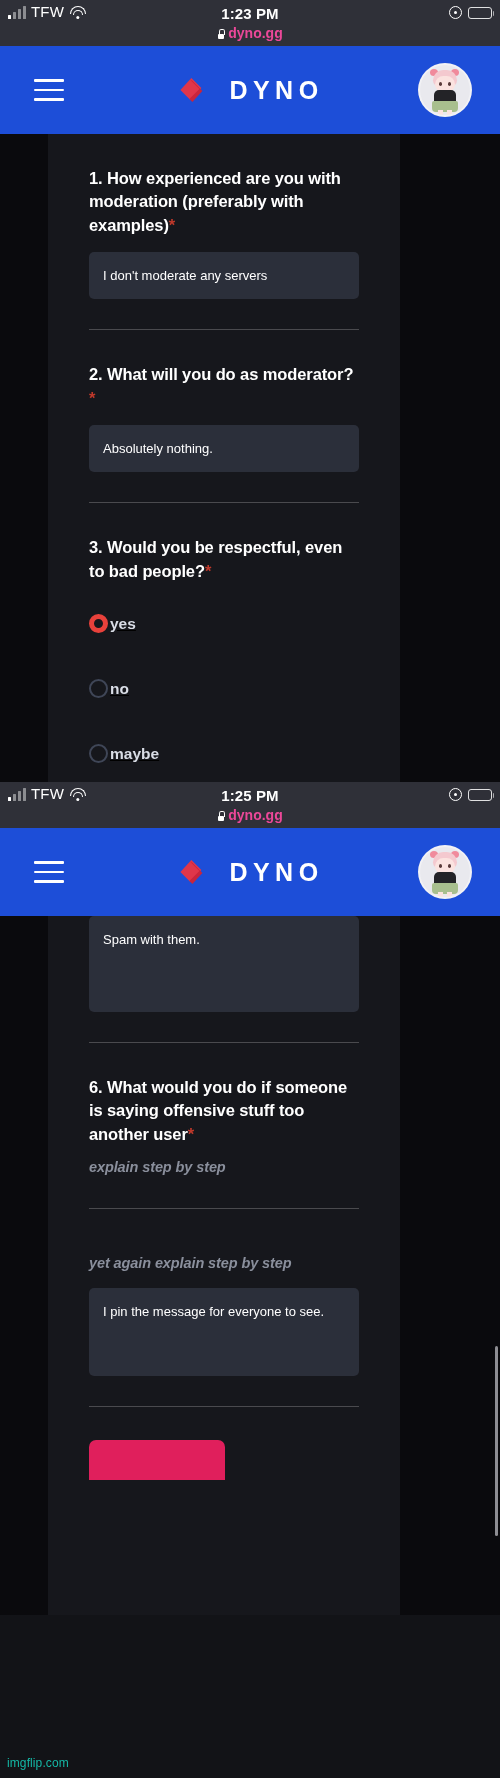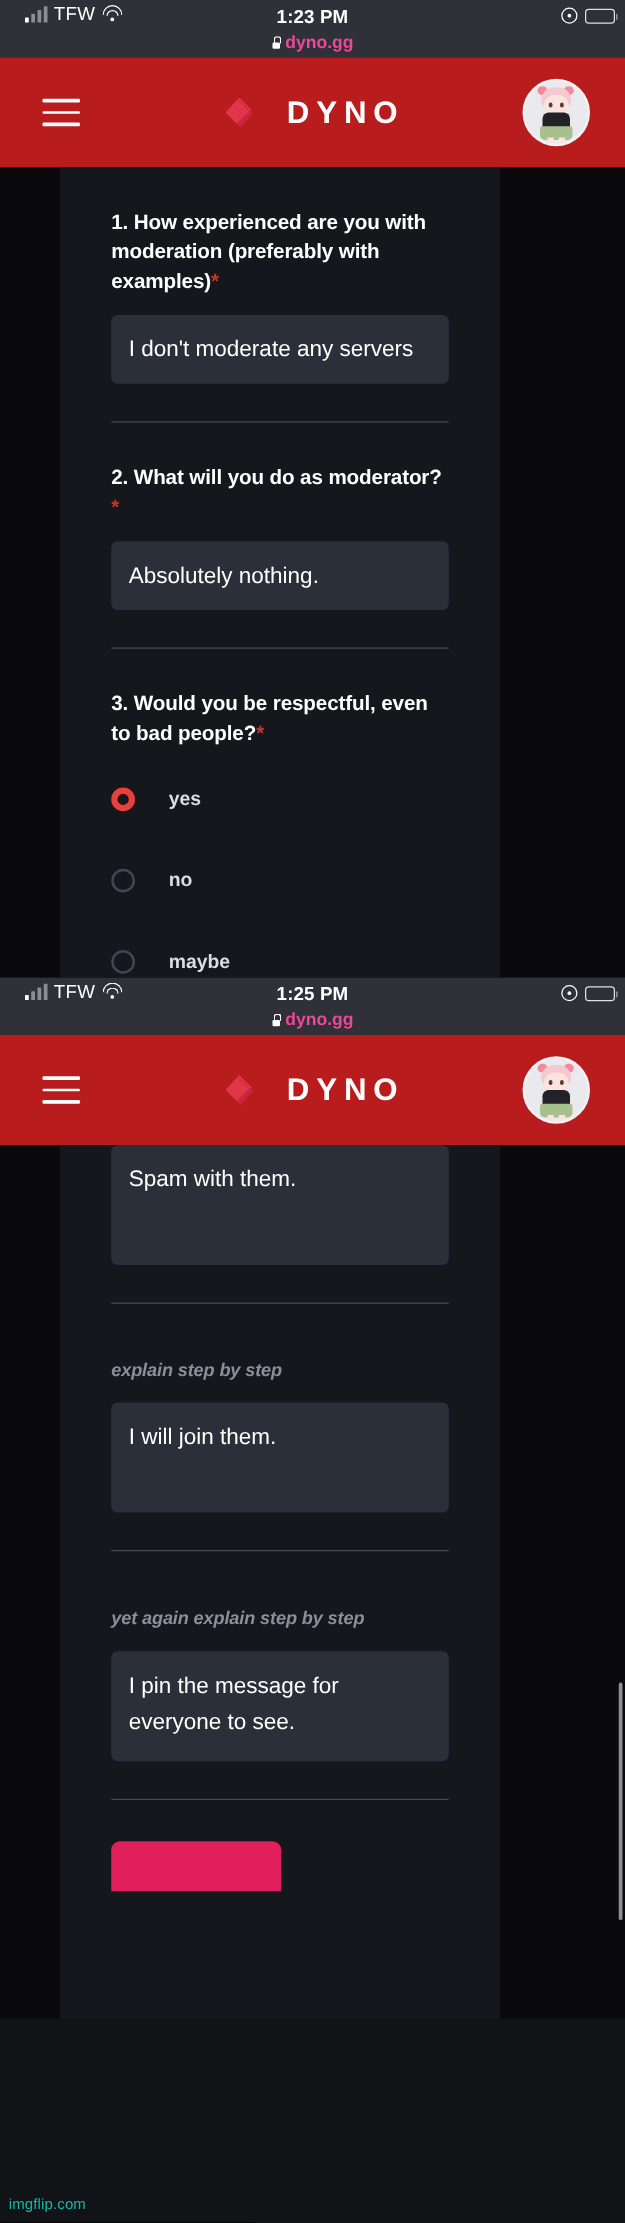--- a/index.html
+++ b/index.html
@@ -16,22 +16,22 @@
   #shot-1 { top:0;   height:782px; }
   #shot-2 { top:782px; height:996px; }
 
   
   .statusbar {
     position:relative; width:100%; height:46px;
     background:#2f3038; color:#fff;
   }
   .sb-row1 { position:relative; height:30px; }
   .sb-left {
-    position:absolute; left:20px; top:4px;
-    display:flex; gap:5px;
+    position:absolute; left:8px; top:4px;
+    display:flex; align-items:flex-end; gap:5px;
   }
   .bars { display:flex; align-items:flex-end; gap:2px; height:14px; }
   .bars i { display:block; width:3px; background:#fff; border-radius:.5px; }
   .bars i:nth-child(1){ height:4px; }
   .bars i:nth-child(2){ height:7px; opacity:.45; }
   .bars i:nth-child(3){ height:10px; opacity:.45; }
   .bars i:nth-child(4){ height:13px; opacity:.45; }
   .carrier { font-size:15px; font-weight:400; letter-spacing:.2px; line-height:15px; }
   .wifi { width:17px; height:13px; position:relative; }
   .wifi span { position:absolute; left:50%; transform:translateX(-50%);
@@ -64,21 +64,21 @@
     vertical-align:-1px; margin-right:3px; }
   .lock::before { content:""; position:absolute; left:1.1px; bottom:0;
     width:6px; height:5.5px; background:#fff; border-radius:1px; }
   .lock::after { content:""; position:absolute; left:2px; top:0;
     width:4px; height:5px; border:1.4px solid #fff; border-bottom:none;
     border-radius:2.4px 2.4px 0 0; }
 
   
   .navbar {
     position:relative; width:100%; height:88px;
-    background:#b91c1c;
+    background:#1d4ed8;
     display:flex; align-items:center;
   }
   .hamburger {
     position:absolute; left:34px; top:50%; transform:translateY(-50%);
     width:30px; height:22px; display:flex; flex-direction:column; justify-content:space-between;
   }
   .hamburger i { display:block; width:100%; height:2.6px; background:#fff; border-radius:1px; }
   .brand {
     position:absolute; left:50%; top:50%; transform:translate(-50%,-50%);
     display:flex; align-items:center; gap:17px;
@@ -129,29 +129,29 @@
     color:#fff; font-size:16.5px; font-weight:700; line-height:1.42;
     letter-spacing:-0.1px;
   }
   .req { color:#c0392b; font-weight:700; }
   .q-hint {
     color:#8a8f9c; font-size:14.5px; font-weight:700; line-height:1.4;
     margin-top:11px; letter-spacing:-0.1px;font-style:italic;
   }
   .answer {
     margin-top:15px; background:#2b2f3a; border-radius:5px;
-    color:#fff; font-size:18px; line-height:1.62; font-weight:400;
+    color:#fff; font-size:13px; line-height:1.62; font-weight:400;
     padding:13px 14px;
   }
   .answer.tall  { min-height:96px; }
   .answer.tall2 { min-height:88px; }
   .divider { height:1px; background:#4a4a4e; margin-top:30px; }
 
   .radio-list { margin-top:24px; }
-  .radio-row { display:flex; align-items:center; gap:27px; height:33px; margin-bottom:32px; }
+  .radio-row { display:flex; align-items:center; gap:2px; height:33px; margin-bottom:32px;text-decoration:underline; }
   .radio {
     width:19px; height:19px; border-radius:50%; flex:none;
     border:2.2px solid #3f4657; background:transparent;
   }
   .radio.on { border-color:#e8413b; border-width:5.2px; }
   .radio-label { color:#d9dde6; font-size:15.5px; font-weight:700; }
 
   .submit-btn {
     margin-top:33px; width:136px; height:40px;
     background:#e01f5c; border-radius:7px 7px 0 0;
@@ -336,22 +336,22 @@
     <div class="content hidden-ov" style="height:699px;">
       <div class="form-col">
         <div class="form-inner">
 
           <div style="padding-top:0;">
             <div class="answer tall" style="margin-top:0;">Spam with them.</div>
             <div class="divider"></div>
           </div>
 
           <div class="q-block">
+            <div class="q-title"><span>6. What would you do if someone is saying offensive stuff too another user</span><span class="req">*</span></div>
             <div class="q-hint">explain step by step</div>
-            <div class="answer tall2">I will join them.</div>
             <div class="divider"></div>
           </div>
 
           <div class="q-block">
             <div class="q-hint">yet again explain step by step</div>
             <div class="answer tall2">I pin the message for everyone to see.</div>
             <div class="divider"></div>
           </div>
 
           <div class="submit-btn"></div>

